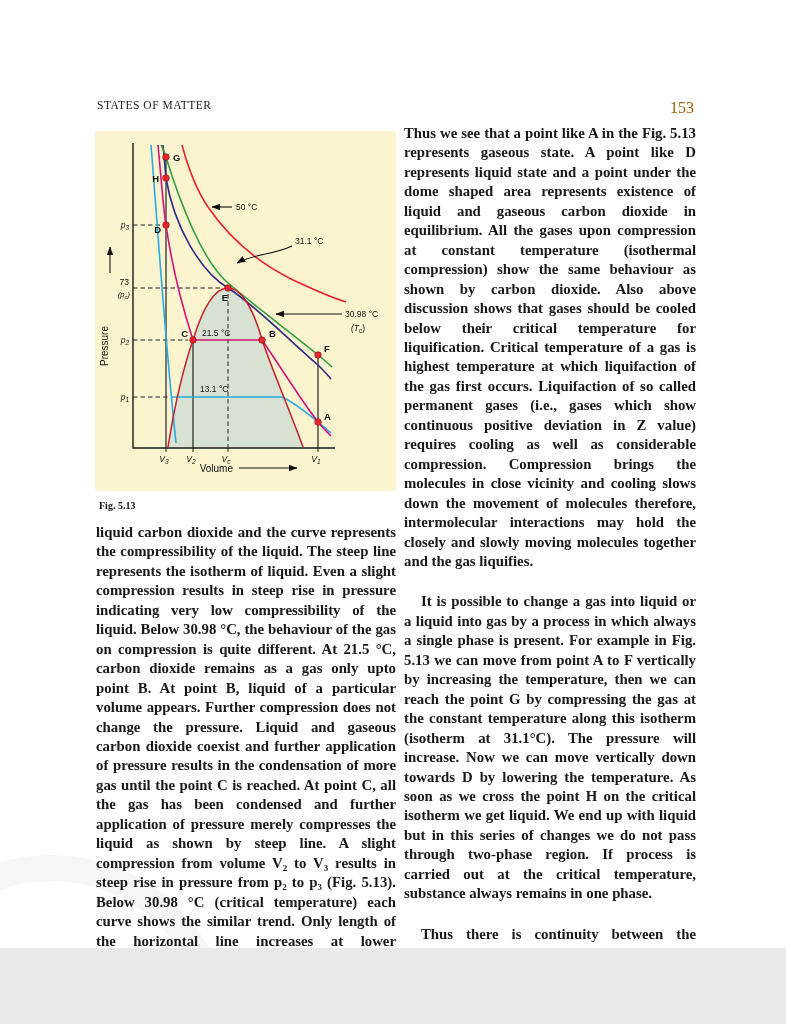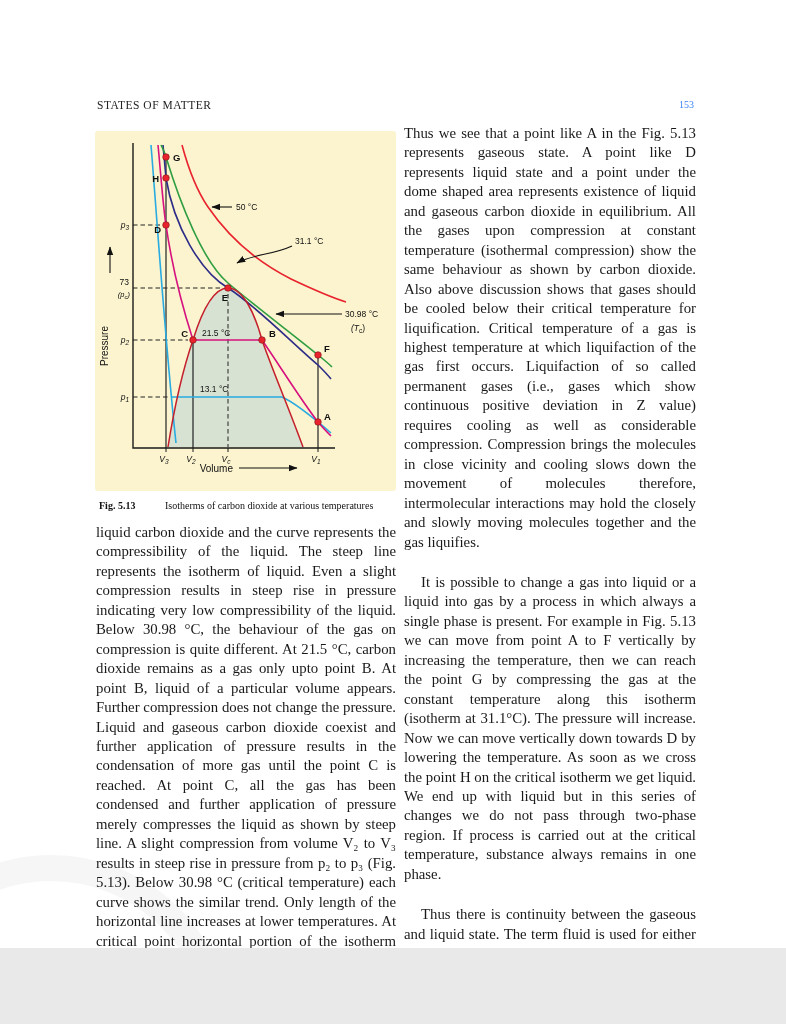--- a/index.html
+++ b/index.html
@@ -1,33 +1,33 @@
 <!DOCTYPE html>
 <html><head>
 <meta charset="utf-8">
 <style>
   html,body{margin:0;padding:0;background:#e9e9e9;}
   .page{position:relative;width:786px;height:948px;background:#ffffff;overflow:hidden;
         font-family:"Liberation Serif","DejaVu Serif",serif;color:#1b1b1b;}
   
   .running-head{position:absolute;left:97px;top:99px;font-size:11.5px;letter-spacing:.5px;color:#222;}
-  .page-num{position:absolute;right:92px;top:99px;font-size:10px;color:#3b82f6;}
+  .page-num{position:absolute;right:92px;top:99px;font-size:16px;color:#a16207;}
   
   .fig-panel{position:absolute;left:95px;top:131px;width:301px;height:360px;
              background:#fbf4cf;border-radius:3px;}
   .fig-panel svg{display:block;}
   .caption{position:absolute;left:99px;top:497px;width:297px;display:flex;
            font-size:10px;line-height:17.5px;color:#111;}
   .cap-label{font-weight:bold;width:66px;flex:0 0 66px;}
   .cap-text{flex:1;}
   
   .body-col{position:absolute;font-size:14.8px;line-height:19.45px;text-align:justify;color:#191919;}
   .col-left{left:96px;top:523px;width:300px;}
   .col-right{left:404px;top:124px;width:292px;}
-  .body-col p{margin:0 0 0 0;}
+  .body-col p{margin:0 0 0 0;font-weight:bold;}
   .body-col p.indent{text-indent:17px;margin-top:21px;}
   
   .footer{position:absolute;left:0;right:0;top:977px;text-align:center;
           font-family:"Liberation Sans","DejaVu Sans",sans-serif;font-size:12px;color:#3a3a3a;}
   
   .watermark{position:absolute;left:90px;top:430px;width:600px;transform:rotate(-42deg);
              transform-origin:left top;font-family:"Liberation Sans","DejaVu Sans",sans-serif;
              font-size:72px;font-weight:bold;color:rgba(60,60,60,0.055);pointer-events:none;}
   .wm-circle{position:absolute;left:-130px;top:855px;width:310px;height:310px;border-radius:50%;
              border:26px solid rgba(80,80,80,0.05);pointer-events:none;}
@@ -154,21 +154,20 @@
         </text>
       </g>
 
       <text x="138" y="341" text-anchor="end" font-size="10" fill="#111">Volume</text>
       <text x="-215" y="13" transform="rotate(-90)" text-anchor="middle" font-size="10" fill="#111">Pressure</text>
     </svg>
   </div>
 
   <div class="caption">
     <span class="cap-label">Fig. 5.13</span>
-    <span class="cap-text">Isotherms of carbon dioxide at various temperatures</span>
   </div>
 
   <div class="body-col col-left">
     <p>liquid carbon dioxide and the curve represents the compressibility of the liquid. The steep line represents the isotherm of liquid. Even a slight compression results in steep rise in pressure indicating very low compressibility of the liquid. Below 30.98 °C, the behaviour of the gas on compression is quite different. At 21.5 °C, carbon dioxide remains as a gas only upto point B. At point B, liquid of a particular volume appears. Further compression does not change the pressure. Liquid and gaseous carbon dioxide coexist and further application of pressure results in the condensation of more gas until the point C is reached. At point C, all the gas has been condensed and further application of pressure merely compresses the liquid as shown by steep line. A slight compression from volume V₂ to V₃ results in steep rise in pressure from p₂ to p₃ (Fig. 5.13). Below 30.98 °C (critical temperature) each curve shows the similar trend. Only length of the horizontal line increases at lower temperatures. At critical point horizontal portion of the isotherm merges into one point.</p>
   </div>
 
   <div class="body-col col-right">
     <p>Thus we see that a point like A in the Fig. 5.13 represents gaseous state. A point like D represents liquid state and a point under the dome shaped area represents existence of liquid and gaseous carbon dioxide in equilibrium. All the gases upon compression at constant temperature (isothermal compression) show the same behaviour as shown by carbon dioxide. Also above discussion shows that gases should be cooled below their critical temperature for liquification. Critical temperature of a gas is highest temperature at which liquifaction of the gas first occurs. Liquifaction of so called permanent gases (i.e., gases which show continuous positive deviation in Z value) requires cooling as well as considerable compression. Compression brings the molecules in close vicinity and cooling slows down the movement of molecules therefore, intermolecular interactions may hold the closely and slowly moving molecules together and the gas liquifies.</p>
     <p class="indent">It is possible to change a gas into liquid or a liquid into gas by a process in which always a single phase is present. For example in Fig. 5.13 we can move from point A to F vertically by increasing the temperature, then we can reach the point G by compressing the gas at the constant temperature along this isotherm (isotherm at 31.1°C). The pressure will increase. Now we can move vertically down towards D by lowering the temperature. As soon as we cross the point H on the critical isotherm we get liquid. We end up with liquid but in this series of changes we do not pass through two-phase region. If process is carried out at the critical temperature, substance always remains in one phase.</p>
     <p class="indent">Thus there is continuity between the gaseous and liquid state. The term fluid is used for either a liquid or a gas to recognise this continuity. Thus a liquid can be viewed as a very dense gas. Liquid and gas can be distinguished only when the fluid is below its critical temperature and its pressure and volume lie under the dome, since in that situation liquid and gas are in equilibrium and a surface separating the two phases is visible. In the absence of this surface there is no</p>

